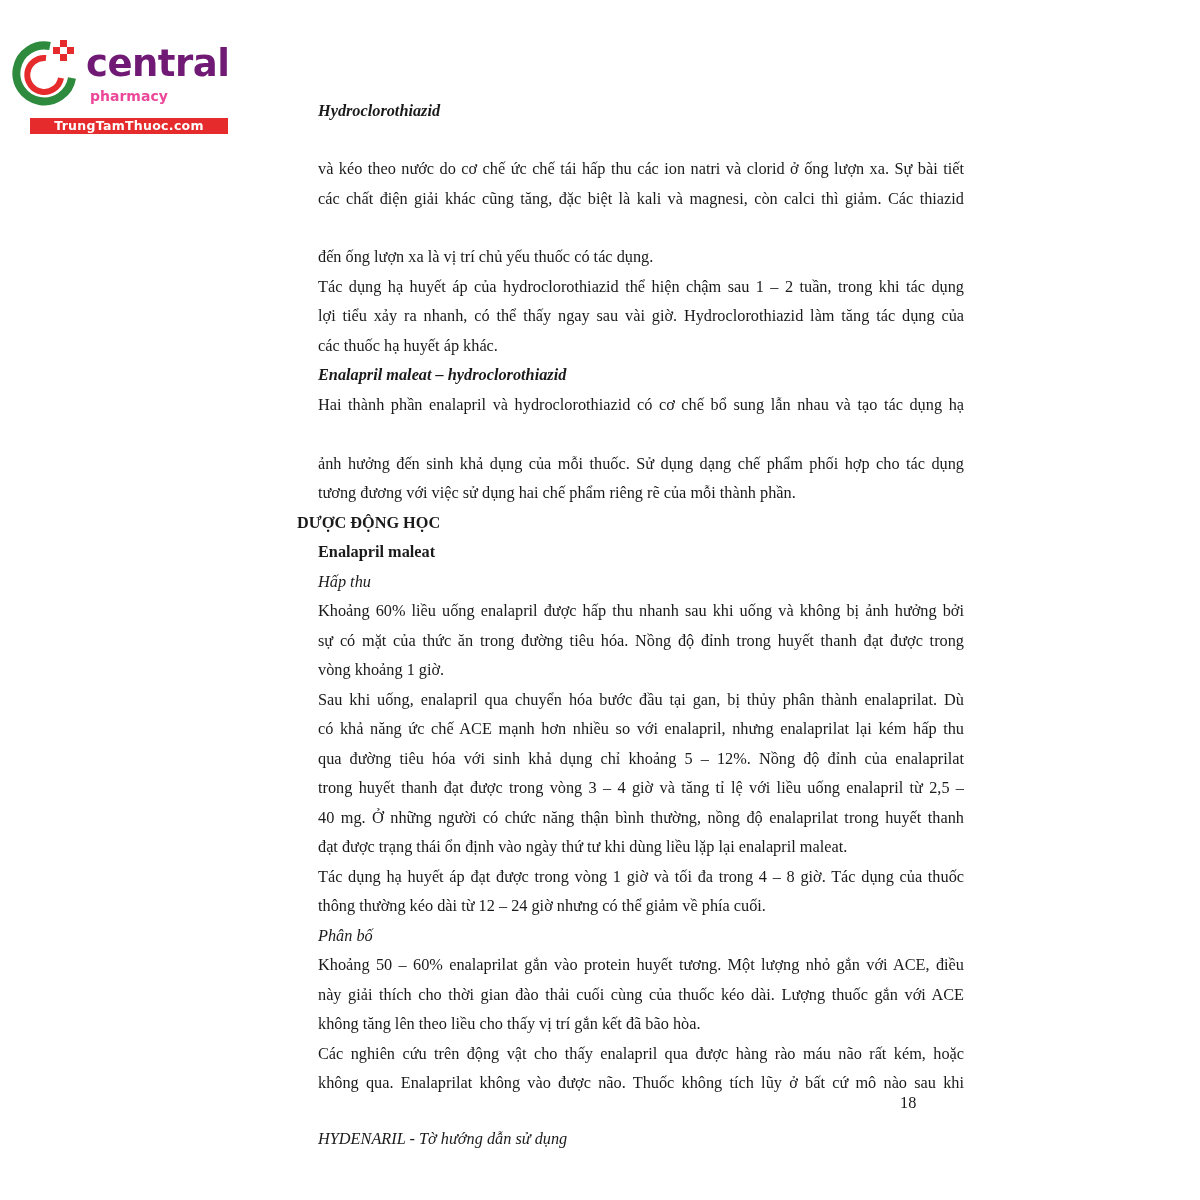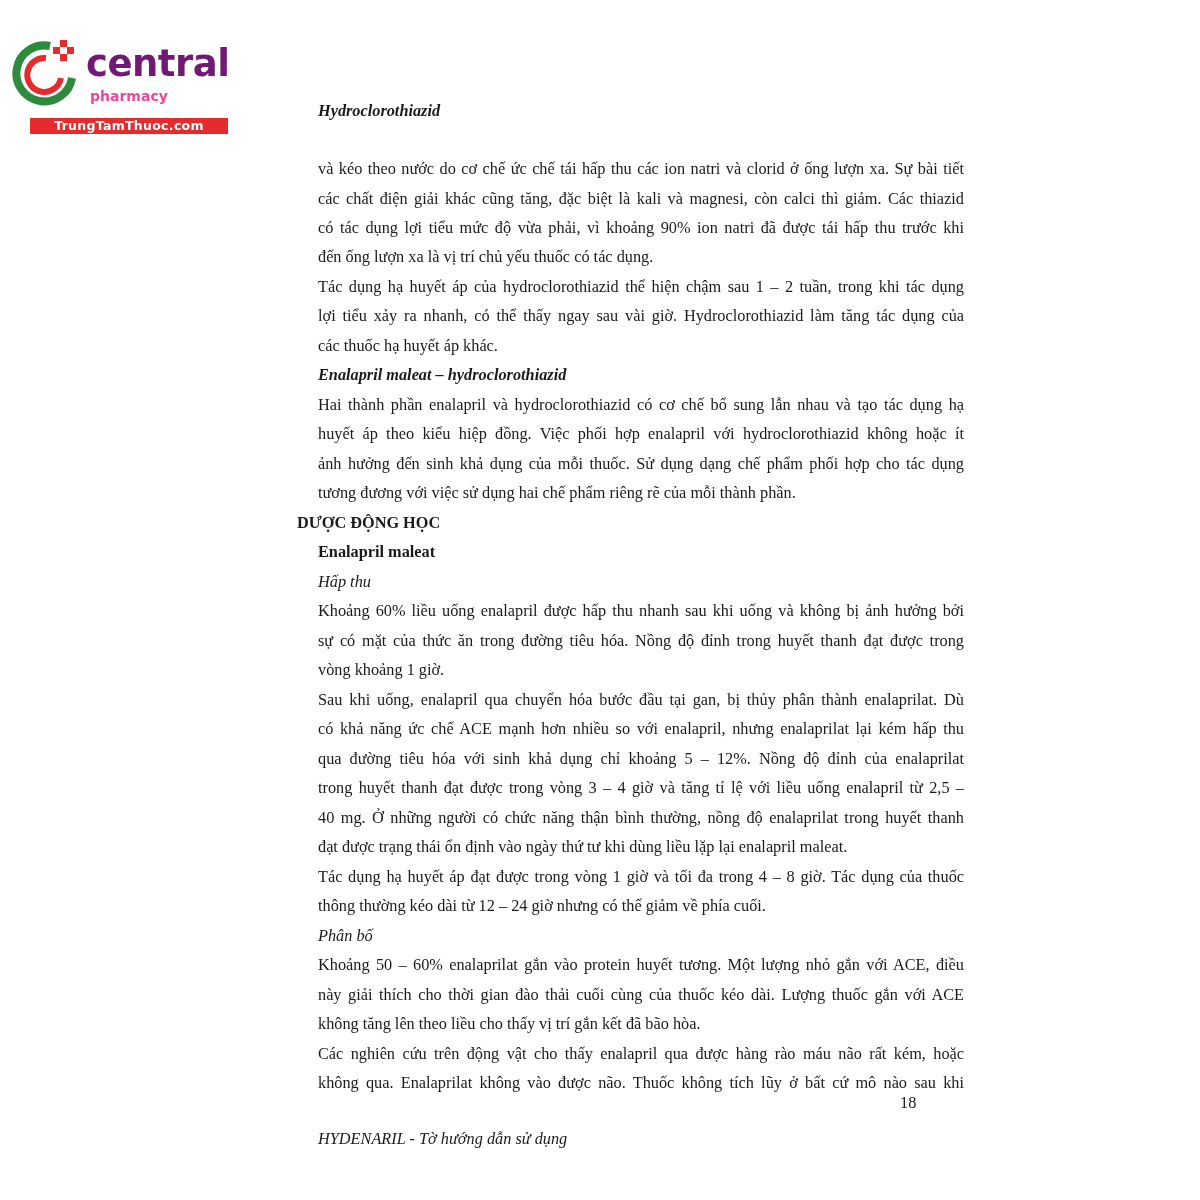--- a/index.html
+++ b/index.html
@@ -35,28 +35,26 @@
   </svg>
   <div class="logo-word">central</div>
   <div class="logo-sub">pharmacy</div>
   <div class="logo-bar">TrungTamThuoc.com</div>
 </div>
 
 <div class="page">
   <div class="line bi" style="top:100px">Hydroclorothiazid</div>
   <div class="line just" style="top:158px">và kéo theo nước do cơ chế ức chế tái hấp thu các ion natri và clorid ở ống lượn xa. Sự bài tiết</div>
   <div class="line just" style="top:188px">các chất điện giải khác cũng tăng, đặc biệt là kali và magnesi, còn calci thì giảm. Các thiazid</div>
-  <div class="line just" style="top:217px">có tác dụng lợi tiểu mức độ vừa phải, vì khoảng 90% ion natri đã được tái hấp thu trước khi</div>
   <div class="line" style="top:246px">đến ống lượn xa là vị trí chủ yếu thuốc có tác dụng.</div>
   <div class="line just" style="top:276px">Tác dụng hạ huyết áp của hydroclorothiazid thể hiện chậm sau 1 – 2 tuần, trong khi tác dụng</div>
   <div class="line just" style="top:305px">lợi tiểu xảy ra nhanh, có thể thấy ngay sau vài giờ. Hydroclorothiazid làm tăng tác dụng của</div>
   <div class="line" style="top:335px">các thuốc hạ huyết áp khác.</div>
   <div class="line bi" style="top:364px">Enalapril maleat – hydroclorothiazid</div>
   <div class="line just" style="top:394px">Hai thành phần enalapril và hydroclorothiazid có cơ chế bổ sung lẫn nhau và tạo tác dụng hạ</div>
-  <div class="line just" style="top:423px">huyết áp theo kiểu hiệp đồng. Việc phối hợp enalapril với hydroclorothiazid không hoặc ít</div>
   <div class="line" style="top:482px">tương đương với việc sử dụng hai chế phẩm riêng rẽ của mỗi thành phần.</div>
   <div class="line just" style="top:453px">ảnh hưởng đến sinh khả dụng của mỗi thuốc. Sử dụng dạng chế phẩm phối hợp cho tác dụng</div>
   <div class="line b heading" style="top:512px">DƯỢC ĐỘNG HỌC</div>
   <div class="line b" style="top:541px">Enalapril maleat</div>
   <div class="line i" style="top:571px">Hấp thu</div>
   <div class="line just" style="top:600px">Khoảng 60% liều uống enalapril được hấp thu nhanh sau khi uống và không bị ảnh hưởng bởi</div>
   <div class="line just" style="top:630px">sự có mặt của thức ăn trong đường tiêu hóa. Nồng độ đỉnh trong huyết thanh đạt được trong</div>
   <div class="line" style="top:659px">vòng khoảng 1 giờ.</div>
   <div class="line just" style="top:689px">Sau khi uống, enalapril qua chuyển hóa bước đầu tại gan, bị thủy phân thành enalaprilat. Dù</div>
   <div class="line just" style="top:718px">có khả năng ức chế ACE mạnh hơn nhiều so với enalapril, nhưng enalaprilat lại kém hấp thu</div>

